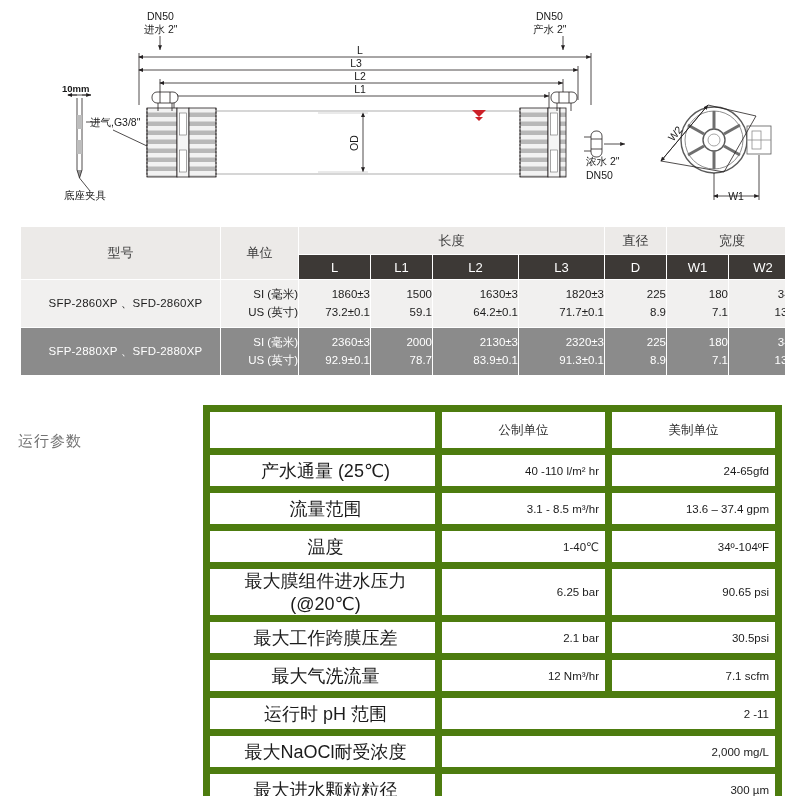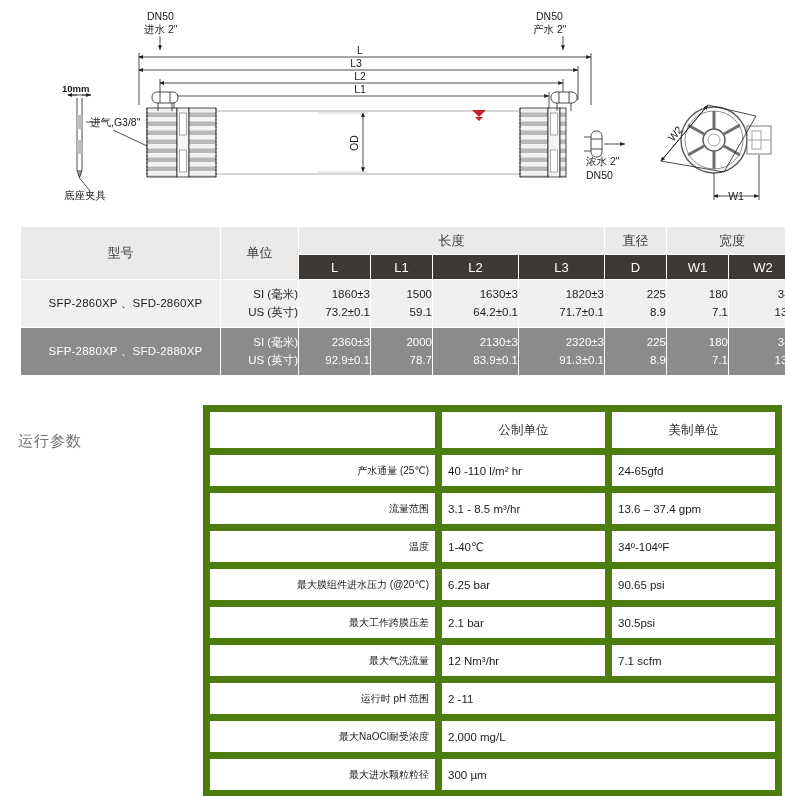--- a/index.html
+++ b/index.html
@@ -94,25 +94,25 @@
   }
   table.op td {
     border: 7px solid #4d7c0f;
     font-size: 11.5px;
     height: 31px;
     padding: 0 6px;
     vertical-align: middle;
     color: #1b1b1b;
   }
   table.op td.k {
-    text-align: right;
+    text-align: center;
     padding-left: 12px;
-    font-size: 10px;
-  }
-  table.op td.v { text-align: left; }
+    font-size: 18px;
+  }
+  table.op td.v { text-align: right; }
   table.op tr.head td {
     height: 36px;
     text-align: center;
     font-size: 12.5px;
     color: #2d2d2d;
   }
   table.op tr.head td.k { border-right: 1px solid #9b9b9b; }
 </style>
 </head>
 <body>

